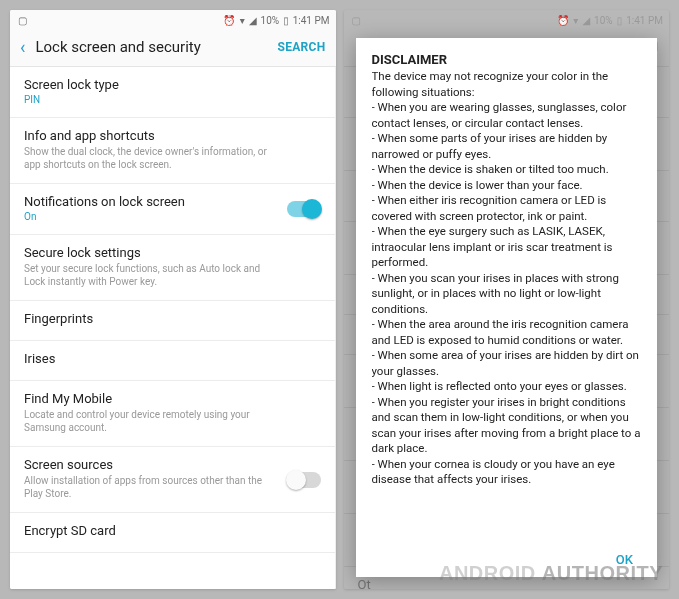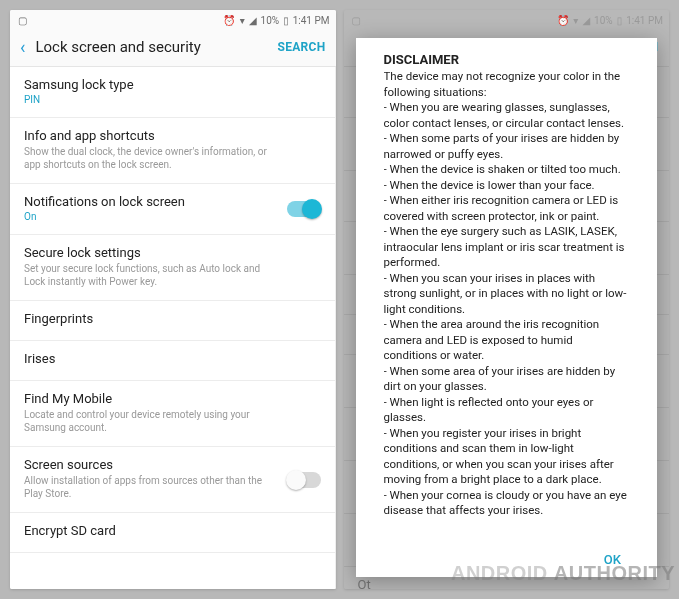--- a/index.html
+++ b/index.html
@@ -122,21 +122,21 @@
   .phone.right .item h4{color:#777;}
   .phone.right .item p.sub, .phone.right .item p.val{color:#9a9a9a;}
   .phone.right .titlebar .back{color:#7fb6c4;}
 
   .dialog {
     position:absolute;
     top:28px; left:12px; right:12px; bottom:12px;
     background:#fff;
     border-radius:0;
     box-shadow:0 4px 20px rgba(0,0,0,.3);
-    padding:14px 28px 8px;
+    padding:14px 16px 8px;
     display:flex;
     flex-direction:column;
   }
   .dialog h3{
     font-size:13px;
     font-weight:700;
     color:#222;
     margin-bottom:2px;
   }
   .dialog .body{
@@ -148,21 +148,21 @@
   }
   .dialog .ok{
     align-self:flex-end;
     color:#1ea3c7;
     font-size:13px;
     font-weight:500;
     padding:6px 8px 2px;
   }
   .watermark{
     position:absolute;
-    right:4px;bottom:14px;
+    right:16px;bottom:14px;
     font-size:20px;
     font-weight:600;
     letter-spacing:.5px;
     color:rgba(120,120,120,.35);
     font-family: Arial, sans-serif;
     pointer-events:none;
   }
   .watermark b{color:rgba(120,120,120,.55);font-weight:700;}
 </style>
 </head>
@@ -180,21 +180,21 @@
       <span>▯</span>
       <span>1:41 PM</span>
     </div>
     <div class="titlebar">
       <span class="back">‹</span>
       <span class="title">Lock screen and security</span>
       <span class="search">SEARCH</span>
     </div>
     <div class="list" id="left-list">
         <div class="item">
-          <h4>Samsung lock type</h4>
+          <h4>Screen lock type</h4>
           <p class="val">PIN</p>
         </div>
         <div class="item">
           <h4>Info and app shortcuts</h4>
           <p class="sub">Show the dual clock, the device owner's information, or app shortcuts on the lock screen.</p>
         </div>
         <div class="item">
           <h4>Notifications on lock screen</h4>
           <p class="val">On</p>
           <div class="toggle on"></div>

